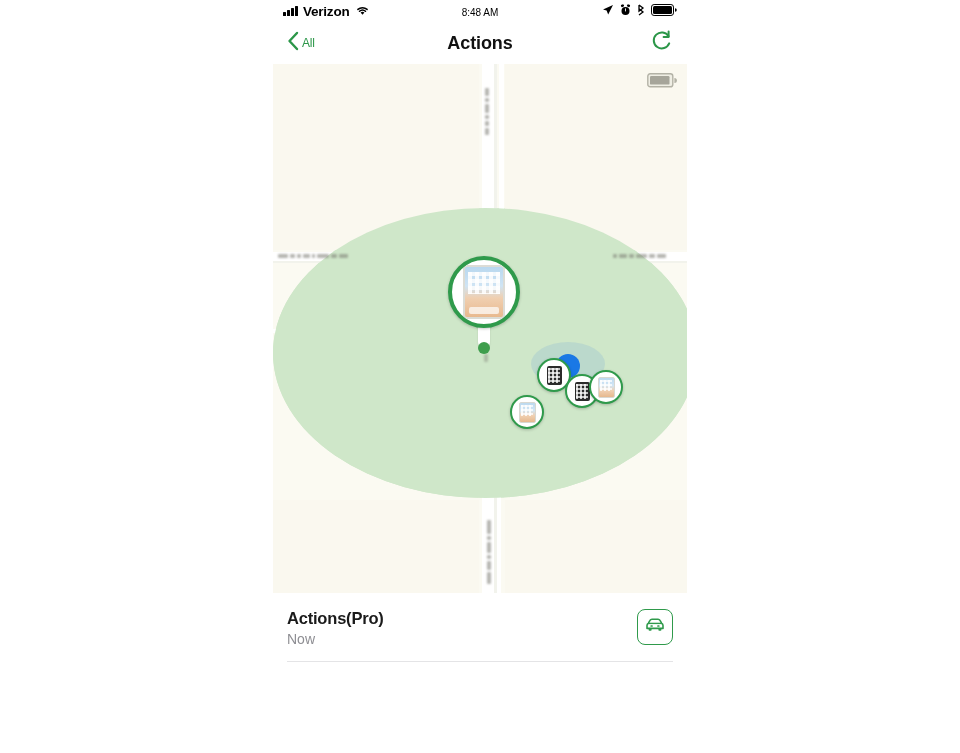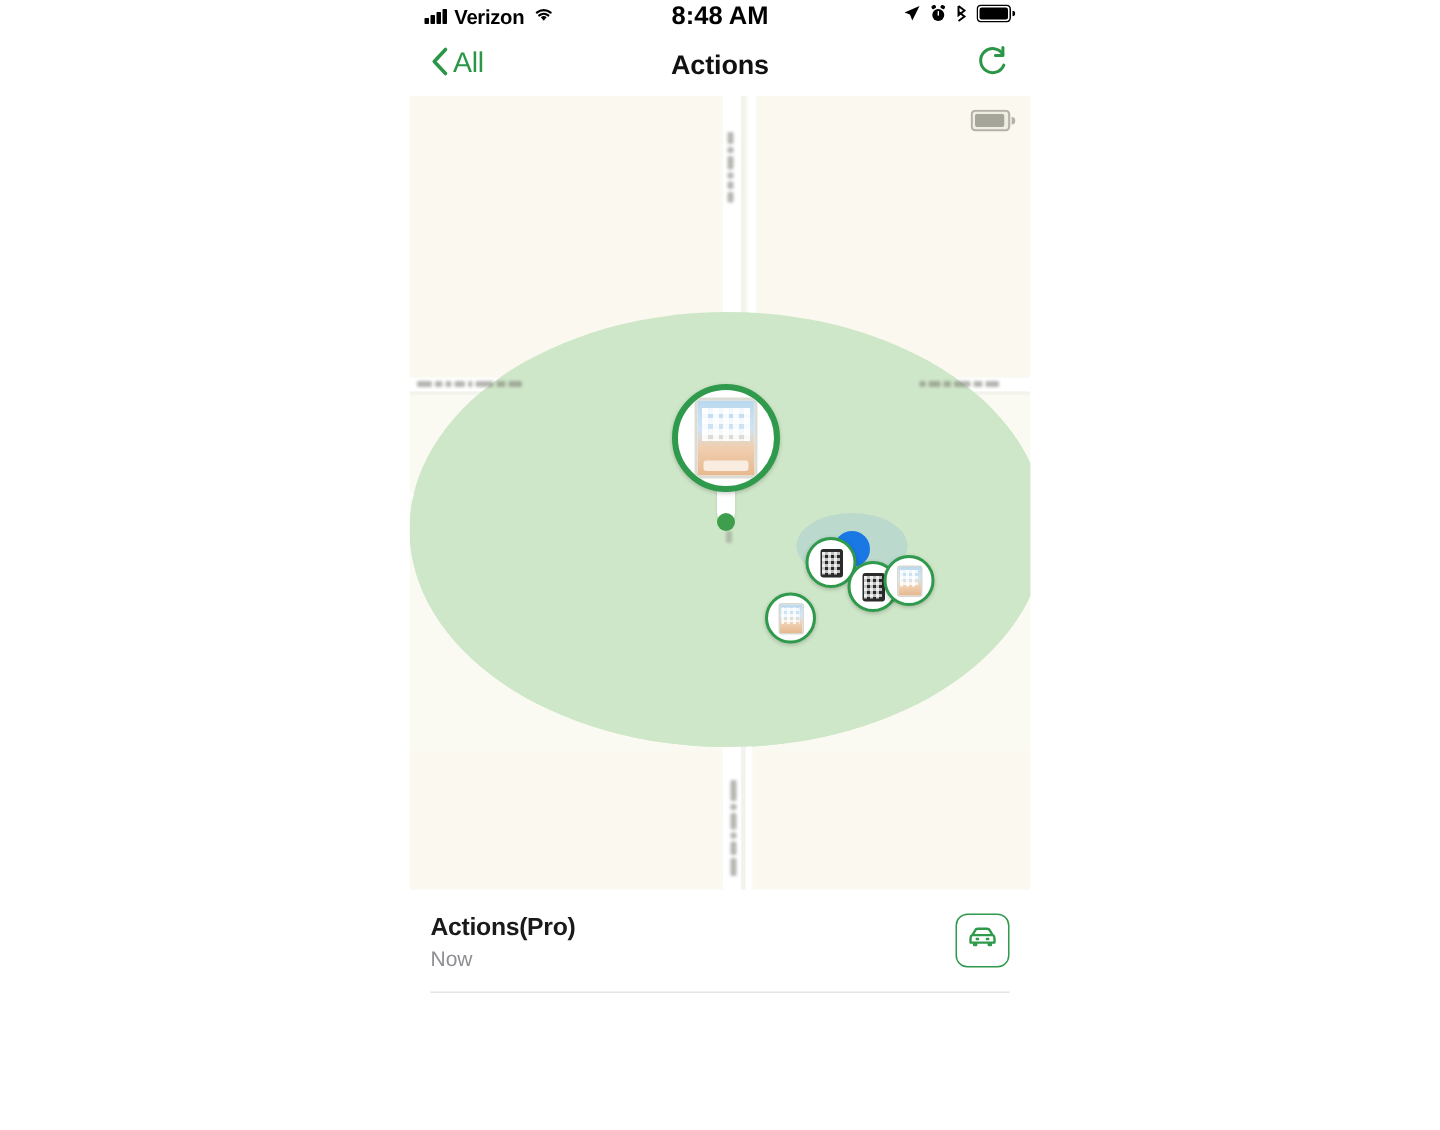--- a/index.html
+++ b/index.html
@@ -33,21 +33,21 @@
     padding: 0 10px;
     box-sizing: border-box;
   }
   .sb-left { display: flex; align-items: center; gap: 5px; }
   .sb-center { position: absolute; left: 0; right: 0; text-align: center; }
   .sb-right { margin-left: auto; display: flex; align-items: center; gap: 6px; }
   .sb-text {
     font-size: 13.5px; font-weight: 600; color: #000;
     letter-spacing: -0.2px;
   }
-  .sb-time { font-size: 17px; font-weight: 700; color: #000; }
+  .sb-time { font-size: 10px; font-weight: 400; color: #000; }
 
   .bars { display: flex; align-items: flex-end; gap: 1.5px; height: 10px; }
   .bars i { display: block; width: 2.6px; background: #000; border-radius: 0.5px; }
   .bars i:nth-child(1){ height: 4px; }
   .bars i:nth-child(2){ height: 6px; }
   .bars i:nth-child(3){ height: 8px; }
   .bars i:nth-child(4){ height: 10px; }
 
   
   #navbar {
@@ -56,21 +56,21 @@
     background: #ffffff;
     display: flex;
     align-items: center;
     box-sizing: border-box;
     padding: 0 14px;
   }
   #backbtn {
     display: flex; align-items: center; gap: 3px;
     color: #2b9648; cursor: pointer;
   }
-  #backbtn .lbl { font-size: 19px; letter-spacing: -0.2px; }
+  #backbtn .lbl { font-size: 12px; letter-spacing: -0.2px; }
   #navtitle {
     position: absolute; left: 0; right: 0;
     text-align: center;
     font-size: 18px; font-weight: 700; color: #111;
     letter-spacing: -0.1px;
     pointer-events: none;
   }
   #refreshbtn {
     margin-left: auto; cursor: pointer; display: flex; align-items: center;
   }

